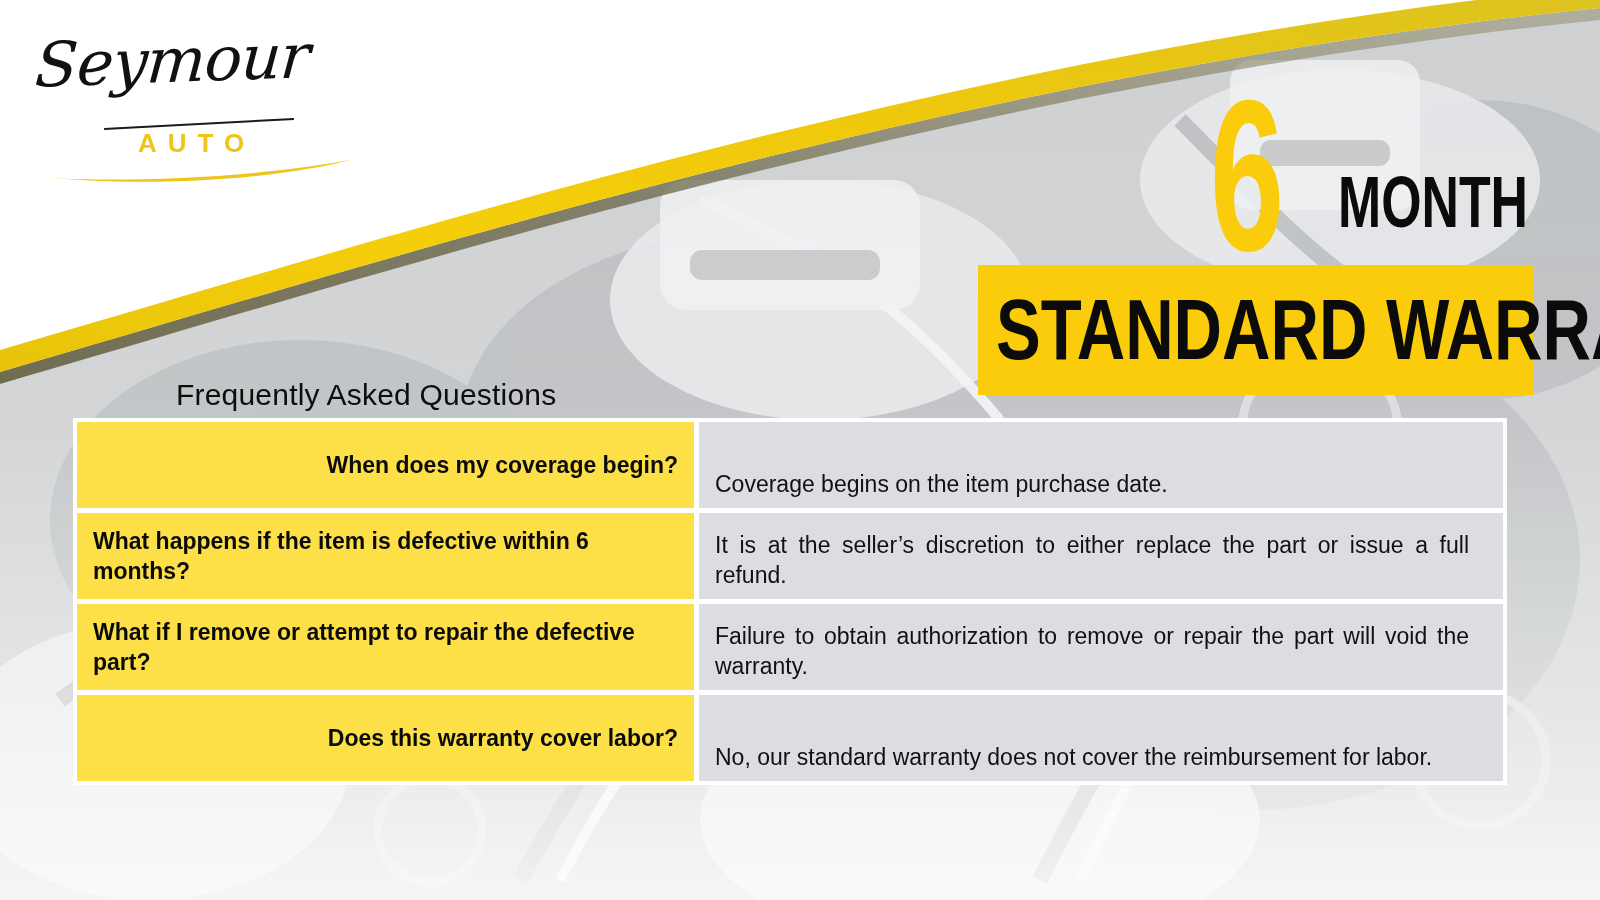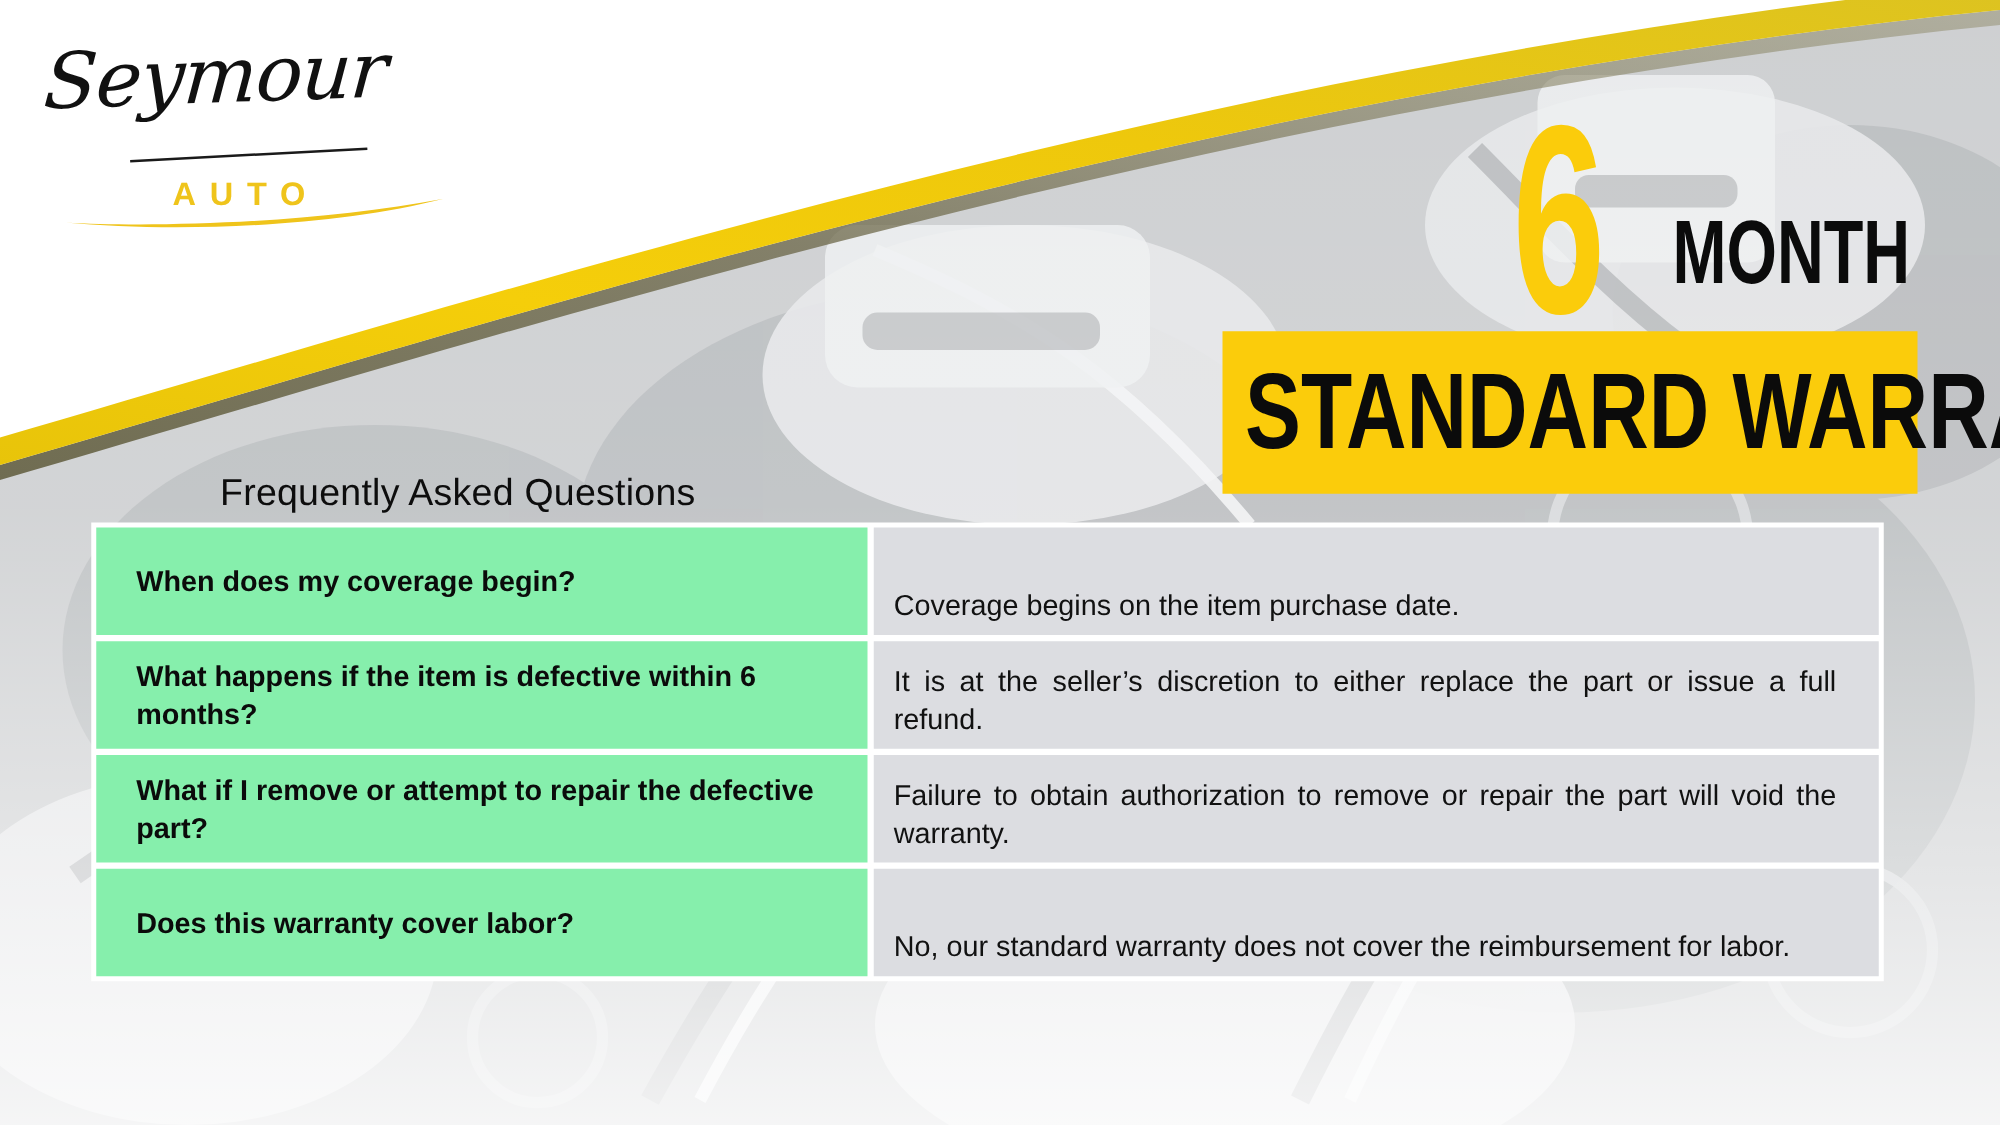--- a/index.html
+++ b/index.html
@@ -58,21 +58,20 @@
   }
   .logo-auto {
     position: absolute;
     left: 108px;
     top: 106px;
     font-family: "Liberation Sans", sans-serif;
     font-weight: bold;
     font-size: 26px;
     letter-spacing: 11px;
     color: #EFC41B;
-    margin-top: 12px;
   }
   .logo-swoosh {
     position: absolute;
     left: 20px;
     top: 130px;
     width: 310px;
     height: 32px;
   }
 
   
@@ -161,25 +160,26 @@
     gap: 5px;
   }
   .faq-row {
     display: flex;
     gap: 5px;
     min-height: 86px;
   }
   .faq-q {
     width: 617px;
     flex: 0 0 617px;
-    background: #86efac;
+    background: #fde047;
     display: flex;
     align-items: center;
-    padding: 8px 16px 8px 32px;
+    padding: 8px 16px 8px 16px;
     box-sizing: border-box;
+    justify-content: flex-end;
   }
   .faq-q-text {
     font-size: 23px;
     font-weight: bold;
     color: #0b0b0b;
     line-height: 1.32;
   }
   .faq-a {
     flex: 1 1 auto;
     background: #DCDDE1;

